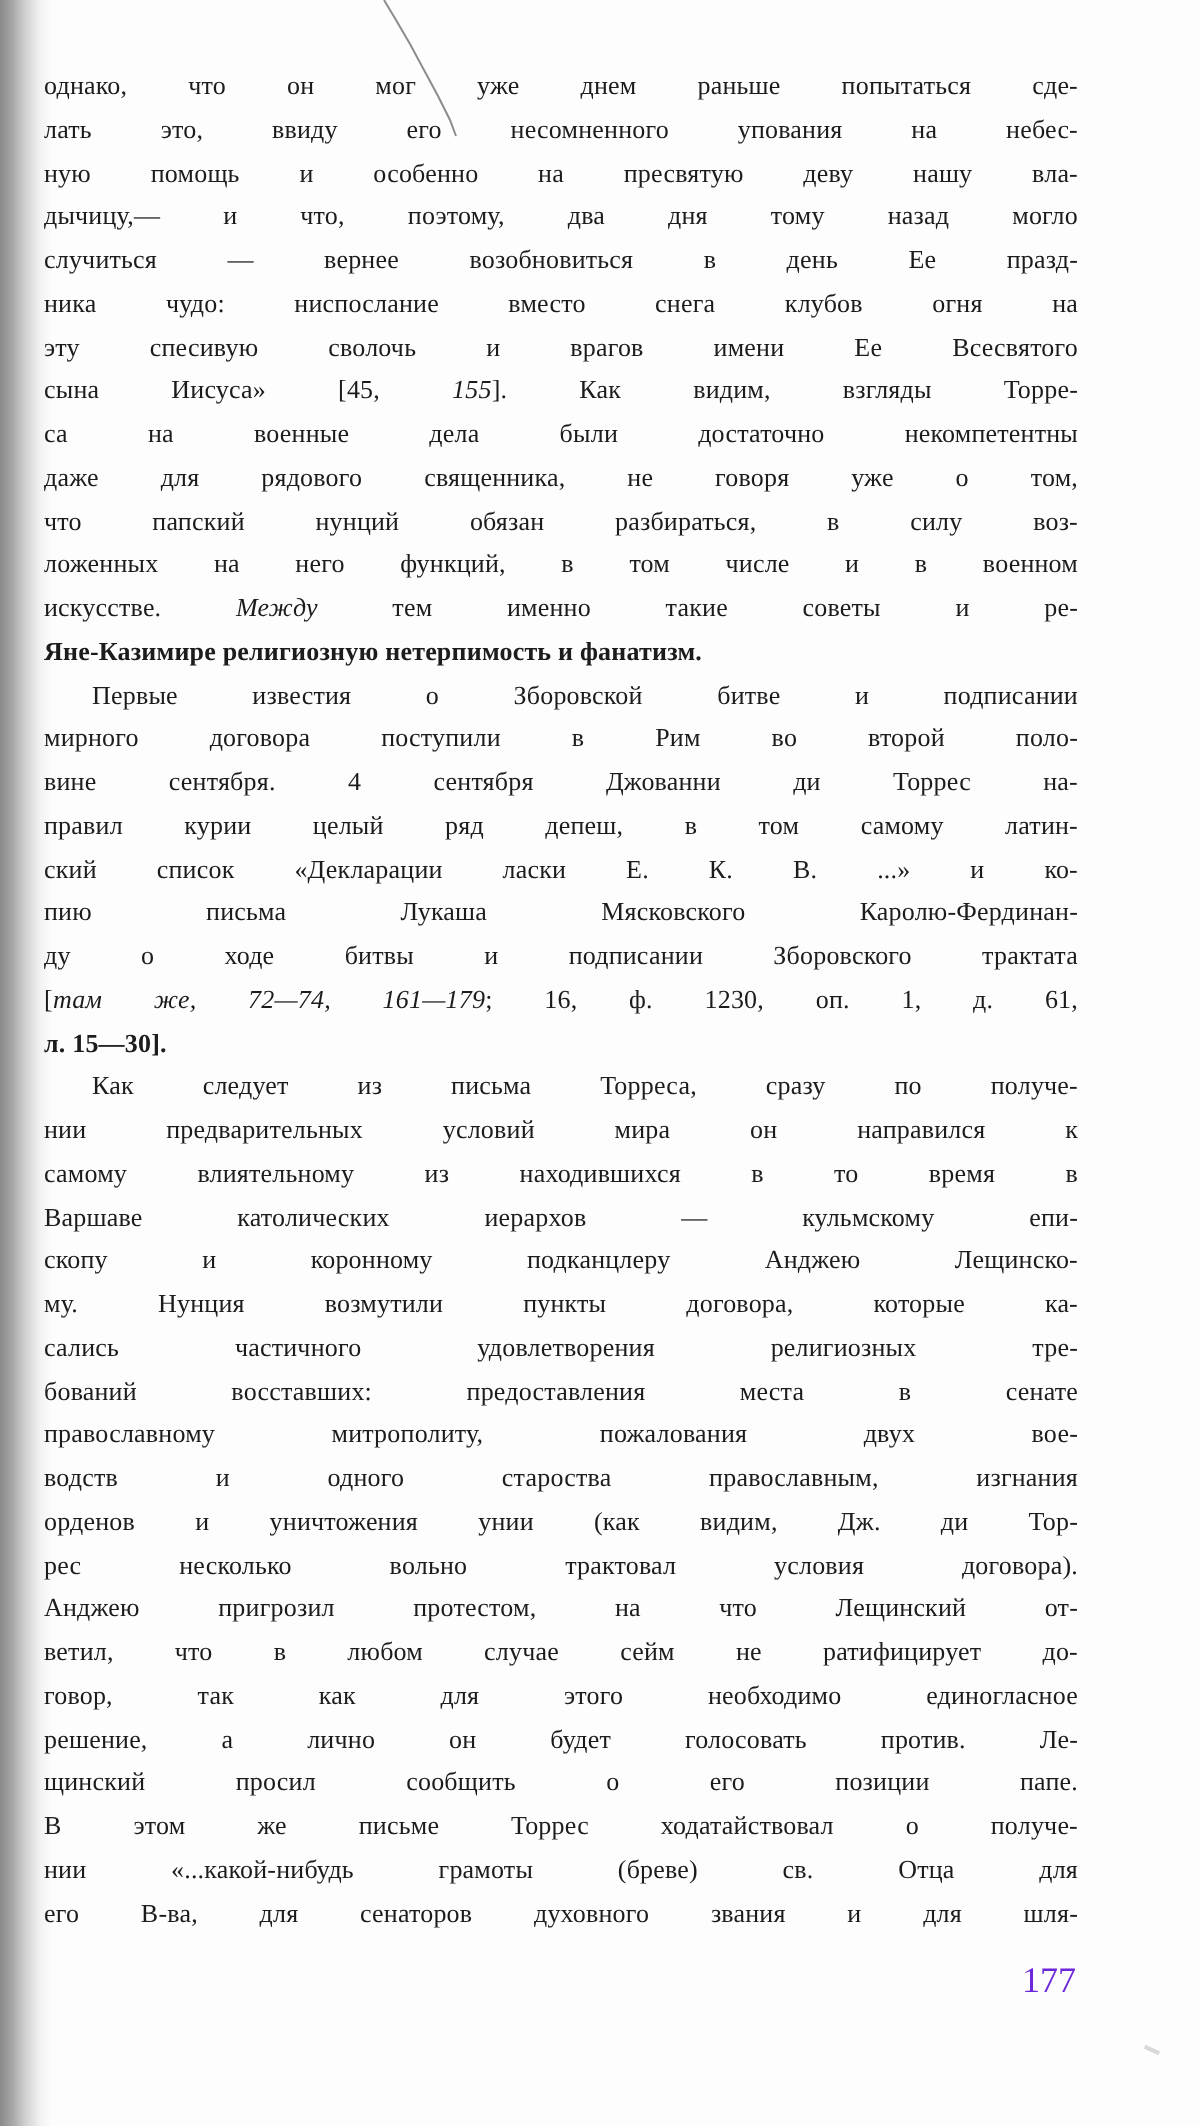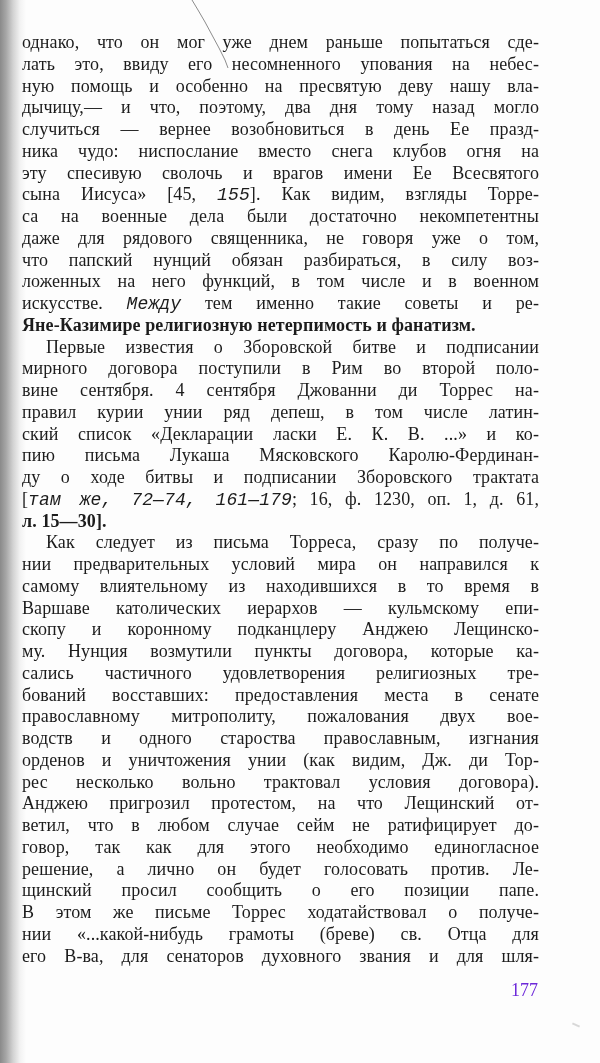--- a/index.html
+++ b/index.html
@@ -14,27 +14,27 @@
     background: linear-gradient(to right, #8a8a8a 0px, #a6a6a6 6px, #d2d2d2 13px, #f2f2f2 20px, #fdfdfd 26px);
   }
   .crease {
     position: absolute; left: 0; top: 0; width: 600px; height: 80px; pointer-events: none;
   }
   .page-text {
     position: absolute; left: 22px; top: 32px; width: 517px;
   }
   .line {
     display: block; height: 21.75px; line-height: 21.75px;
-    font-size: 18px; white-space: nowrap;
+    font-size: 13px; white-space: nowrap;
     text-align: justify; text-align-last: justify;
     letter-spacing: 0.1px;
   }
   .line.indent { padding-left: 24px; }
   .line.last { text-align-last: left; font-weight: bold; }
-  .line em { font-style: italic; font-family: Liberation Mono, monospace; }
+  .line em { font-style: italic; }
   .page-number {
     position: absolute; left: 511px; top: 980px;
     font-size: 18px; font-family: "Liberation Serif", serif; color: #6d28d9;
   }
   .speck {
     position: absolute; left: 572px; top: 1024px; width: 8px; height: 2px;
     background: #d8d8d8; transform: rotate(25deg);
   }
 </style>
 </head>
@@ -62,21 +62,21 @@
     <span class="line">что папский нунций обязан разбираться, в силу воз-</span>
     <span class="line">ложенных на него функций, в том числе и в военном</span>
     <span class="line"><span>искусстве. </span><em>Между</em><span> тем именно такие советы и ре-</span></span>
     <span class="line last">Яне-Казимире религиозную нетерпимость и фанатизм.</span>
   </div>
 
   <div>
     <span class="line indent">Первые известия о Зборовской битве и подписании</span>
     <span class="line">мирного договора поступили в Рим во второй поло-</span>
     <span class="line">вине сентября. 4 сентября Джованни ди Торрес на-</span>
-    <span class="line">правил курии унии ряд депеш, в том числе латин-</span>
+    <span class="line">правил курии целый ряд депеш, в том самому латин-</span>
     <span class="line">ский список «Декларации ласки Е. К. В. ...» и ко-</span>
     <span class="line">пию письма Лукаша Мясковского Каролю-Фердинан-</span>
     <span class="line">ду о ходе битвы и подписании Зборовского трактата</span>
     <span class="line"><span>[</span><em>там же, 72—74, 161—179</em><span>; 16, ф. 1230, оп. 1, д. 61,</span></span>
     <span class="line last">л. 15—30].</span>
   </div>
 
   <div>
     <span class="line indent">Как следует из письма Торреса, сразу по получе-</span>
     <span class="line">нии предварительных условий мира он направился к</span>

